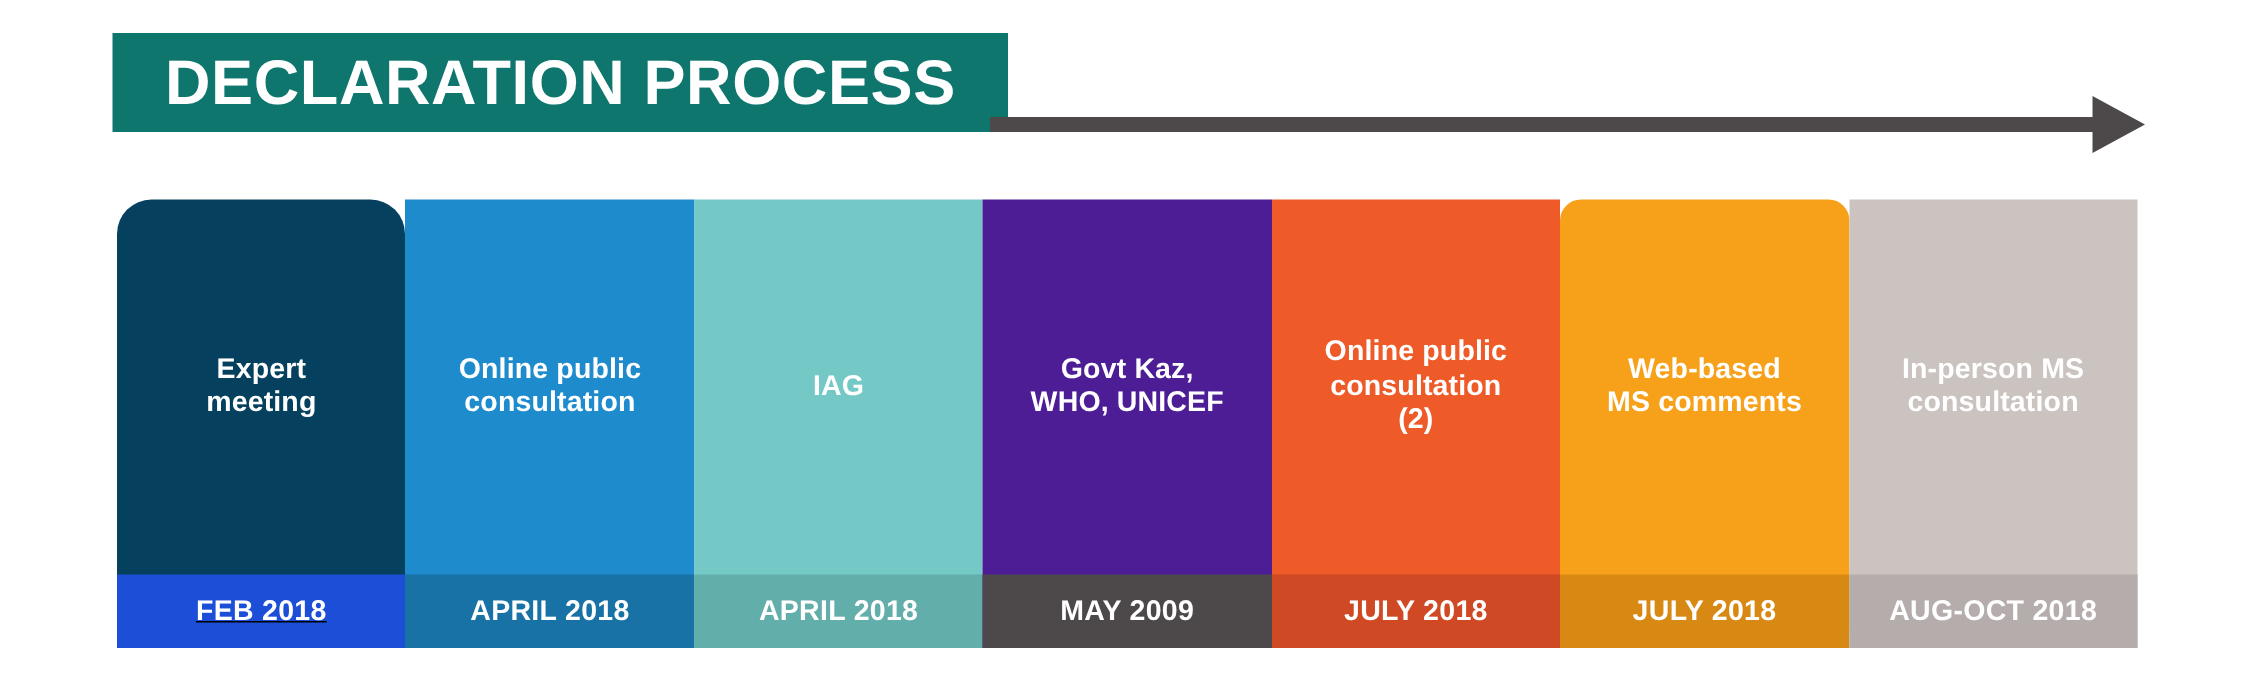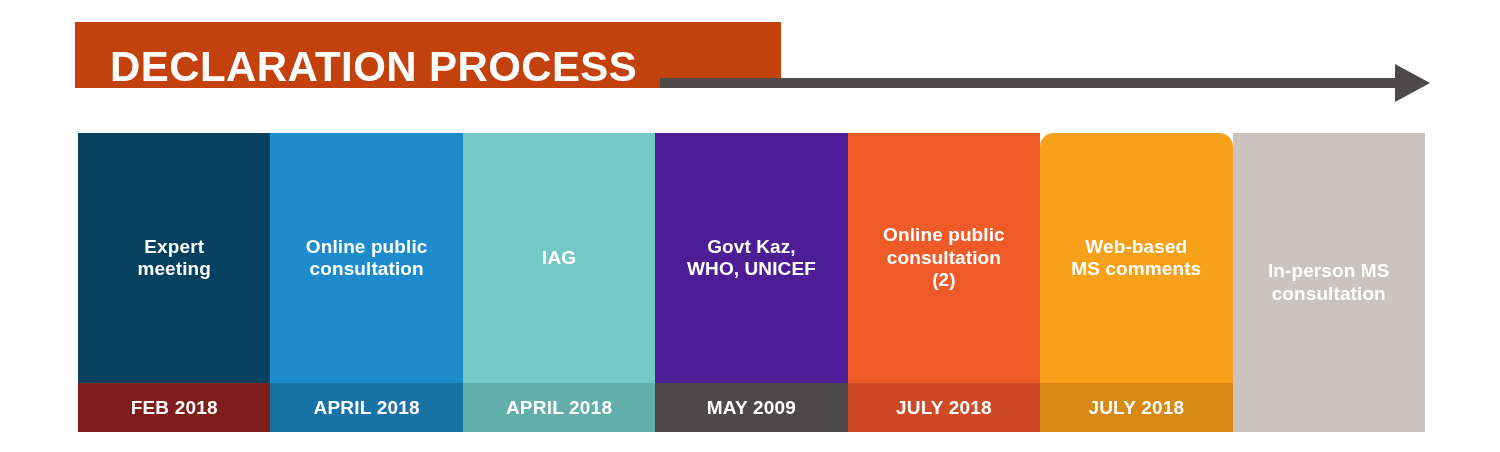--- a/index.html
+++ b/index.html
@@ -20,26 +20,26 @@
   #header-group {
     position: absolute;
     left: 0; top: 0;
     width: 1500px;
     height: 120px;
   }
   #title-bar {
     position: absolute;
     left: 75px;
     top: 22px;
-    width: 706px;
+    width: 597px;
     height: 66px;
-    background: #c2410c;
+    background: #0f766e;
     box-sizing: border-box;
     display: flex;
-    align-items: flex-end;
+    align-items: center;
     padding-left: 35px;
   }
   #title-text {
     color: #ffffff;
     font-size: 42px;
     font-weight: bold;
     letter-spacing: 0.4px;
     line-height: 1;
     white-space: nowrap;
   }
@@ -110,26 +110,26 @@
 <div id="header-group">
   <div id="title-bar">
     <span id="title-text">DECLARATION PROCESS</span>
   </div>
   <svg id="process-arrow" viewBox="0 0 770 46" preserveAspectRatio="none">
     <polygon points="0,18 735,18 735,4 770,23 735,42 735,28 0,28" fill="#4d4849"></polygon>
   </svg>
 </div>
 
 <div id="timeline">
-    <div class="phase-column" style="background: rgb(5, 65, 95);">
+    <div class="phase-column" style="background: rgb(5, 65, 95); border-radius: 23px;">
       <div class="phase-body">
         <div class="phase-label">Expert
 meeting</div>
       </div>
-      <div class="phase-footer" style="background: #7f1d1d;">
+      <div class="phase-footer" style="background: #1d4ed8; text-decoration: underline;">
         <div class="phase-date">FEB 2018</div>
       </div>
     </div>
     <div class="phase-column" style="background: rgb(30, 139, 205);">
       <div class="phase-body">
         <div class="phase-label">Online public
 consultation</div>
       </div>
       <div class="phase-footer" style="background: rgb(24, 114, 166);">
         <div class="phase-date">APRIL 2018</div>
@@ -169,14 +169,17 @@
       </div>
       <div class="phase-footer" style="background: rgb(216, 137, 19);">
         <div class="phase-date">JULY 2018</div>
       </div>
     </div>
     <div class="phase-column" style="background: rgb(202, 195, 191); justify-content: center;">
       <div class="phase-body">
         <div class="phase-label">In-person MS
 consultation</div>
       </div>
+      <div class="phase-footer" style="background: rgb(180, 173, 171);">
+        <div class="phase-date">AUG-OCT 2018</div>
+      </div>
     </div>
   </div>
 
 </body></html>

